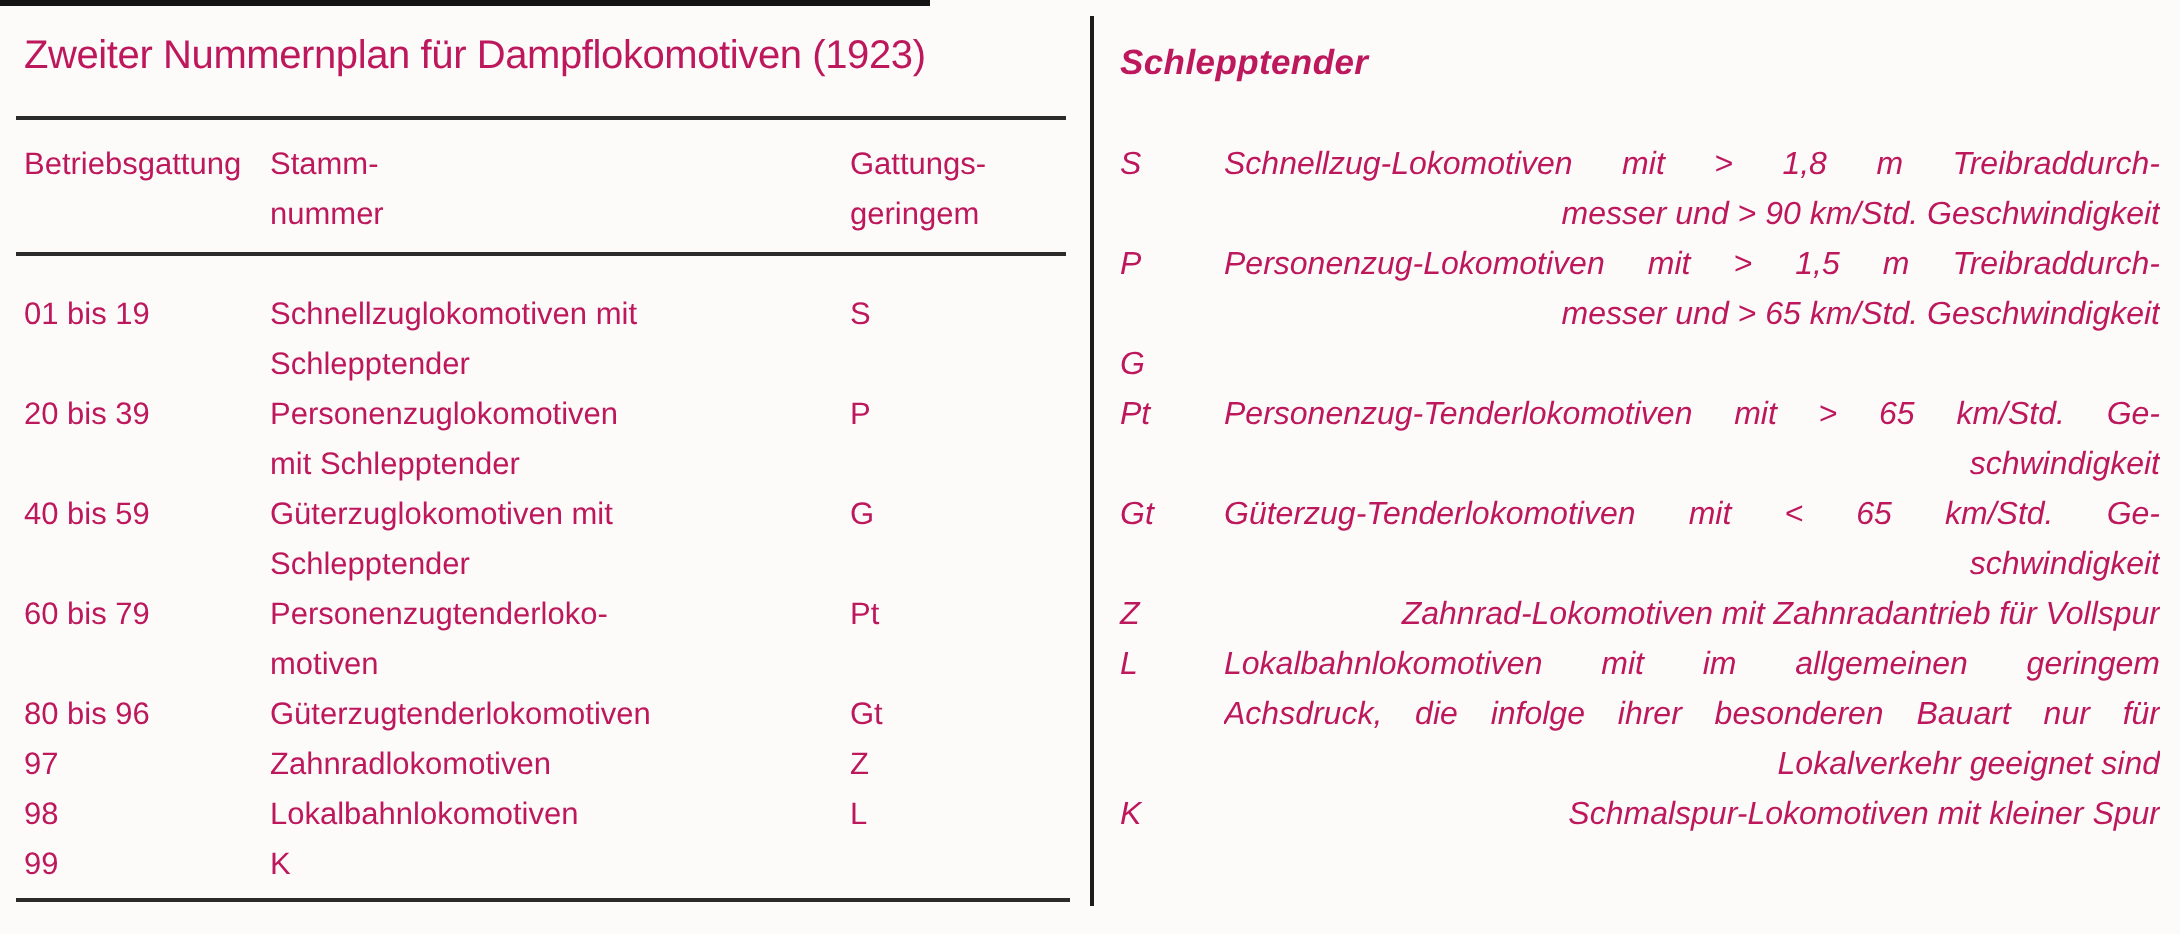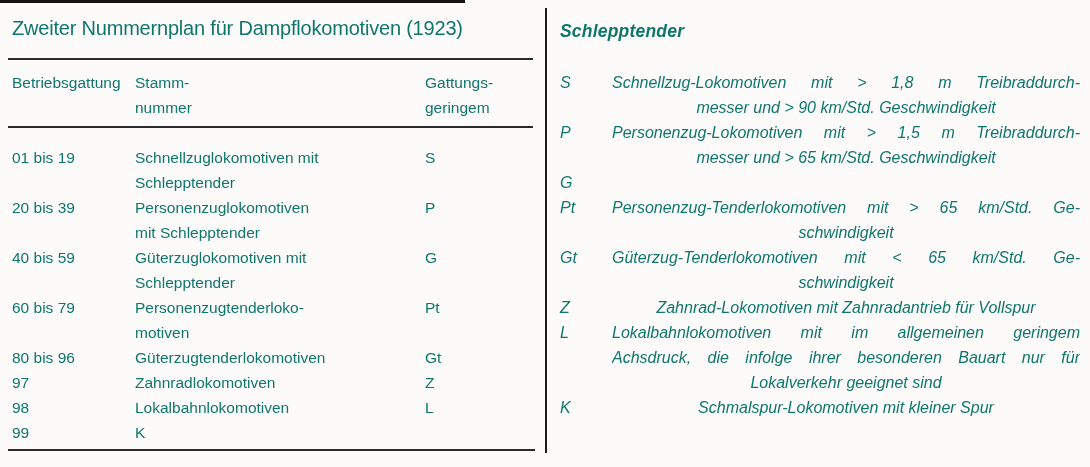--- a/index.html
+++ b/index.html
@@ -1,21 +1,21 @@
 <!DOCTYPE html>
 <html><head>
 <meta charset="utf-8">
 <style>
   html,body{margin:0;padding:0;background:#e9e9e9;}
   .page{
     position:relative;
     width:1090px;height:467px;
     background:#fdfbfa;
     font-family:"Liberation Sans", sans-serif;
-    color:#0f766e;
+    color:#be185d;
     overflow:hidden;
   }
   .rule{position:absolute;background:#2b2b2b;height:2px;}
   .vline{position:absolute;background:#1c1c1c;width:2px;}
   .artifact{position:absolute;background:#141414;}
 
   
   .ltitle{
     position:absolute;left:12px;top:17px;
     font-size:20px;letter-spacing:-0.2px;white-space:nowrap;
@@ -40,21 +40,21 @@
   }
   .entries{
     position:absolute;left:560px;top:70px;width:520px;
     font-size:16px;font-style:italic;
   }
   .entry{display:grid;grid-template-columns:52px 1fr;}
   .sym{line-height:25px;}
   .defline{line-height:25px;height:25px;overflow:hidden;}
   .jl{text-align:justify;text-align-last:justify;}
   .jl::after{content:"";display:inline-block;width:100%;height:0;}
-  .last{text-align:center;white-space:nowrap;}
+  .last{text-align:right;white-space:nowrap;}
 </style>
 </head>
 <body>
 
 <div class="page">
 
   <div class="artifact" style="left:0;top:0;width:465px;height:3px;"></div>
 
   <div>
     <div class="ltitle">Zweiter Nummernplan für Dampflokomotiven (1923)</div>

